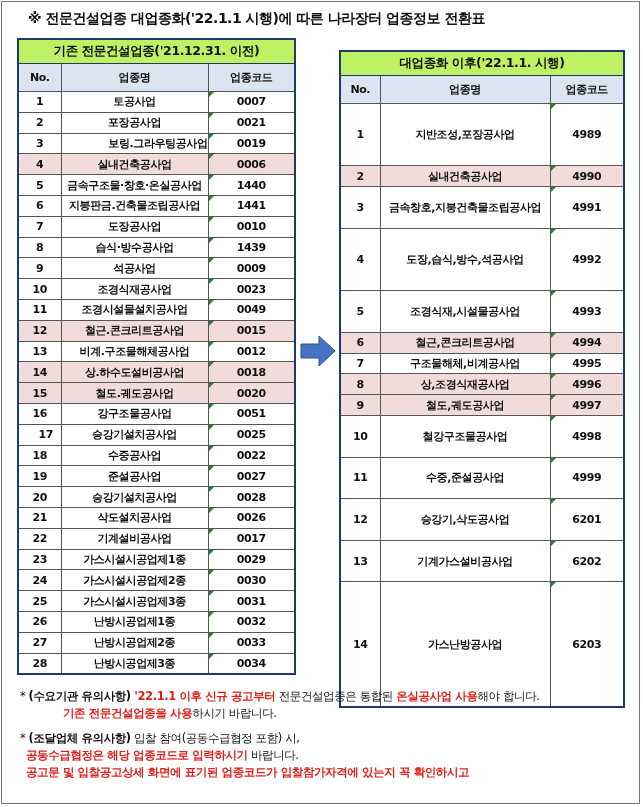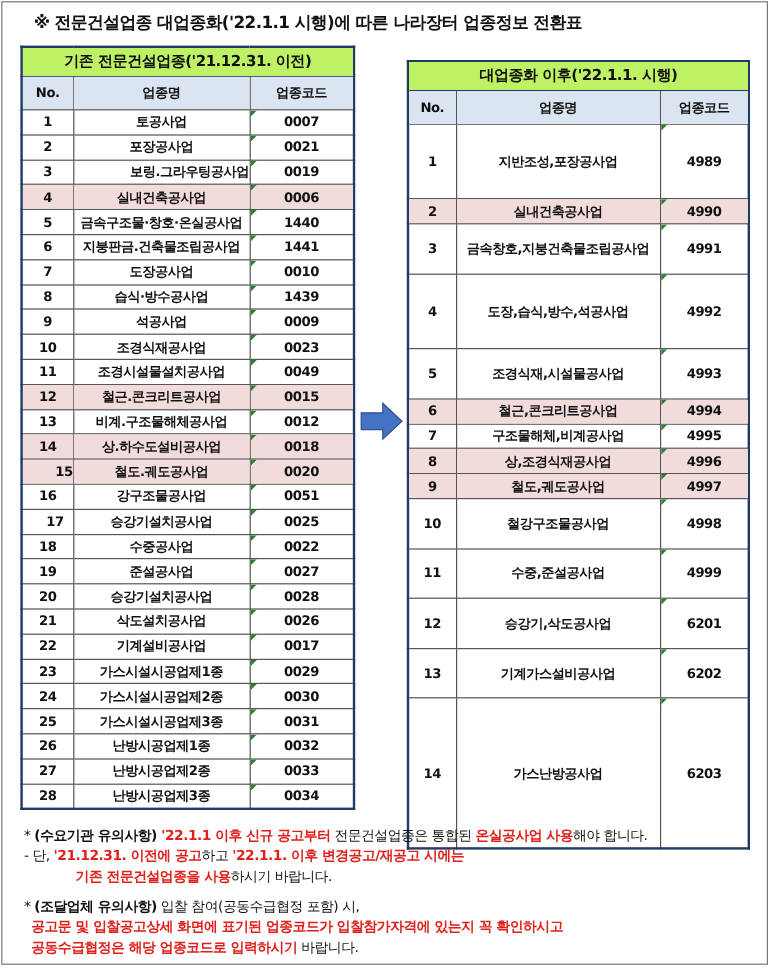--- a/index.html
+++ b/index.html
@@ -116,21 +116,21 @@
         <td style="height: 19.8px;"><span>13</span></td>
         <td style="height: 19.8px;"><span>비계.구조물해체공사업</span></td>
         <td style="height: 19.8px;"><span class="tri"></span><span>0012</span></td>
       </tr>
       <tr class="hl">
         <td style="height: 19.8px;"><span>14</span></td>
         <td style="height: 19.8px;"><span>상.하수도설비공사업</span></td>
         <td style="height: 19.8px;"><span class="tri"></span><span>0018</span></td>
       </tr>
       <tr class="hl">
-        <td style="height: 19.8px; text-align: right;"><span>15</span></td>
+        <td style="height: 19.8px;"><span>15</span></td>
         <td style="height: 19.8px;"><span>철도.궤도공사업</span></td>
         <td style="height: 19.8px;"><span class="tri"></span><span>0020</span></td>
       </tr>
       <tr>
         <td style="height: 19.8px;"><span>16</span></td>
         <td style="height: 19.8px;"><span>강구조물공사업</span></td>
         <td style="height: 19.8px;"><span class="tri"></span><span>0051</span></td>
       </tr>
       <tr>
         <td style="height: 19.8px; padding-left: 12px;"><span>17</span></td>
@@ -286,29 +286,26 @@
         <td style="height: 123.8px;"><span>가스난방공사업</span></td>
         <td style="height: 123.8px;"><span class="tri"></span><span>6203</span></td>
       </tr>
     </tbody>
 </table>
 
 <div class="notes">
   <p>
     <span>* </span><span class="blk">(수요기관 유의사항)</span><span class="red"> '22.1.1 이후 신규 공고부터</span><span> 전문건설업종은 통합된 </span><span class="red">온실공사업 사용</span><span>해야 합니다.</span>
   </p>
-  <p>
-    <span> - 단, </span><span class="red"> '21.12.31. 이전에 공고</span><span>하고 </span><span class="red">'22.1.1. 이후 변경공고/재공고 시에는</span>
-  </p>
   <p style="padding-left:43px">
     <span class="red">기존 전문건설업종을 사용</span><span>하시기 바랍니다.</span>
   </p>
   <div class="gap"></div>
   <p>
     <span>* </span><span class="blk">(조달업체 유의사항)</span><span> 입찰 참여(공동수급협정 포함) 시,</span>
   </p>
   <p style="padding-left:6px">
+    <span class="red">공동수급협정은 해당 업종코드로 입력하시기</span><span>  바랍니다.</span>
+  </p>
+  <p style="padding-left:6px">
     <span class="red">공고문 및 입찰공고상세 화면에 표기된 업종코드가 입찰참가자격에 있는지 꼭 확인하시고</span>
   </p>
-  <p style="padding-left:6px">
-    <span class="red">공동수급협정은 해당 업종코드로 입력하시기</span><span>  바랍니다.</span>
-  </p>
 </div>
 
 </body></html>

